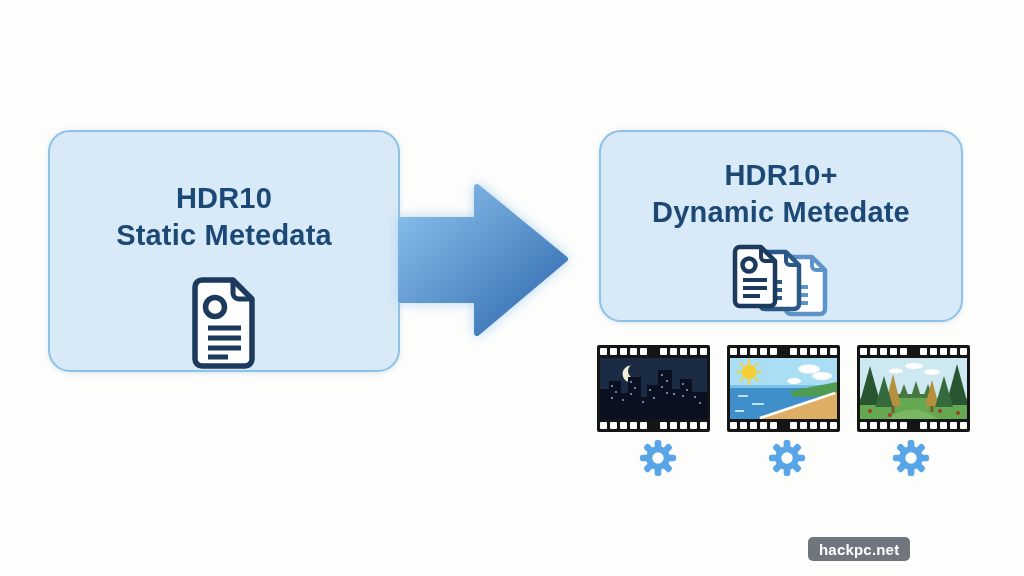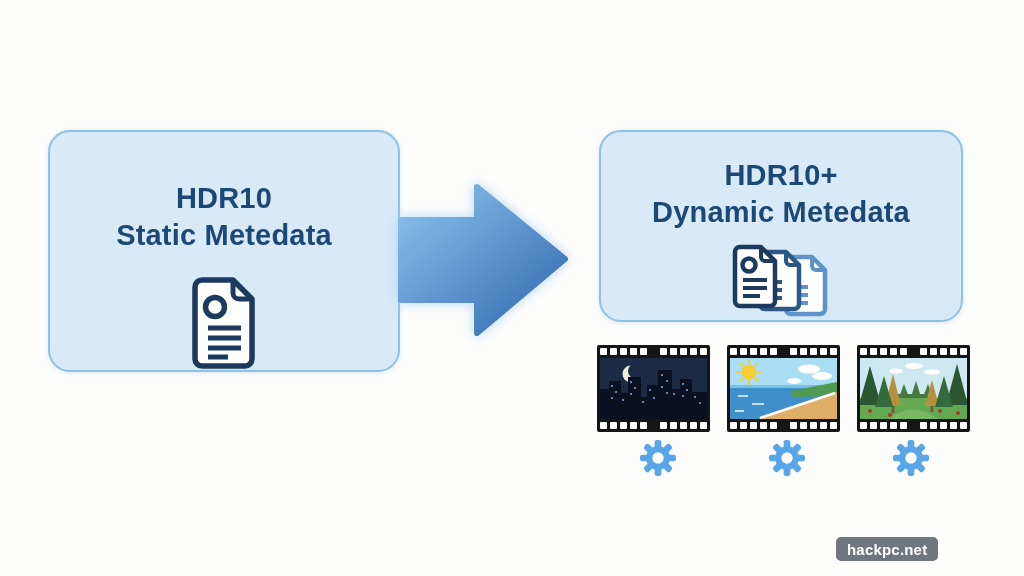--- a/index.html
+++ b/index.html
@@ -40,21 +40,21 @@
   .sgroup{ display:flex; gap:3px; }
   .hole{ width:7px; height:7px; background:#fff; border-radius:1px; }
   .scene{ height:61px; margin:0 3px; overflow:hidden; background:#000; }
   .scene svg{ display:block; }
   .gear{ position:absolute; top:439px; width:38px; height:38px; }
   .gear-1{ left:639px; } .gear-2{ left:768px; } .gear-3{ left:892px; }
   .watermark{
     position:absolute; left:808px; top:537px; height:24px; padding:0 11px;
     background:#70767e; border-radius:5px; color:#ffffff;
     font-size:15px; font-weight:bold; letter-spacing:.2px;
-    display:flex; align-items:center;margin-left:28px;
+    display:flex; align-items:center;
   }
 </style>
 </head>
 <body>
 
 <div class="stage">
 
   <div class="box left">
     <div class="box-title">
       <span>HDR10</span><br>
@@ -77,21 +77,21 @@
         <stop offset="0" stop-color="#8fc4ee"></stop>
         <stop offset="1" stop-color="#2d66ad"></stop>
       </linearGradient>
     </defs>
     <path d="M3,39 H79 V6 L167,78 L79,152 V119 H3 Z" fill="url(#ag)" stroke="url(#ag)" stroke-width="6" stroke-linejoin="round"></path>
   </svg>
 
   <div class="box right">
     <div class="box-title">
       <span>HDR10+</span><br>
-      <span>Dynamic Metedata</span>
+      <span>Dynamic Metedate</span>
     </div>
     <div class="doc-stack">
       <svg class="doc-back" width="48" height="64" viewBox="0 0 48 64">
         <path d="M9,3 H30 L43,16 V55 a5,5 0 0 1 -5,5 H9 a5,5 0 0 1 -5,-5 V8 a5,5 0 0 1 5,-5 Z" fill="#ffffff" stroke="#5d93c8" stroke-width="4.5" stroke-linejoin="round"></path>
         <path d="M30,3 V12 a4,4 0 0 0 4,4 H43" fill="none" stroke="#5d93c8" stroke-width="4" stroke-linejoin="round"></path>
         <line x1="12" y1="33" x2="26" y2="33" stroke="#5d93c8" stroke-width="4"></line>
         <line x1="12" y1="41" x2="26" y2="41" stroke="#5d93c8" stroke-width="4"></line>
         <line x1="12" y1="49" x2="26" y2="49" stroke="#5d93c8" stroke-width="4"></line>
       </svg>
       <svg class="doc-mid" width="48" height="64" viewBox="0 0 48 64">

